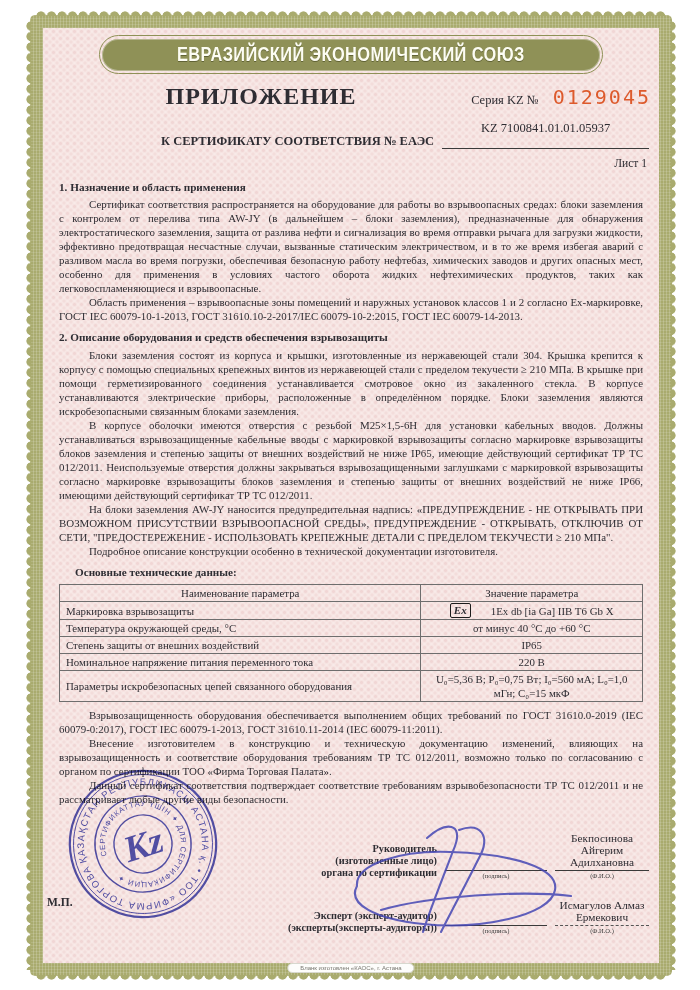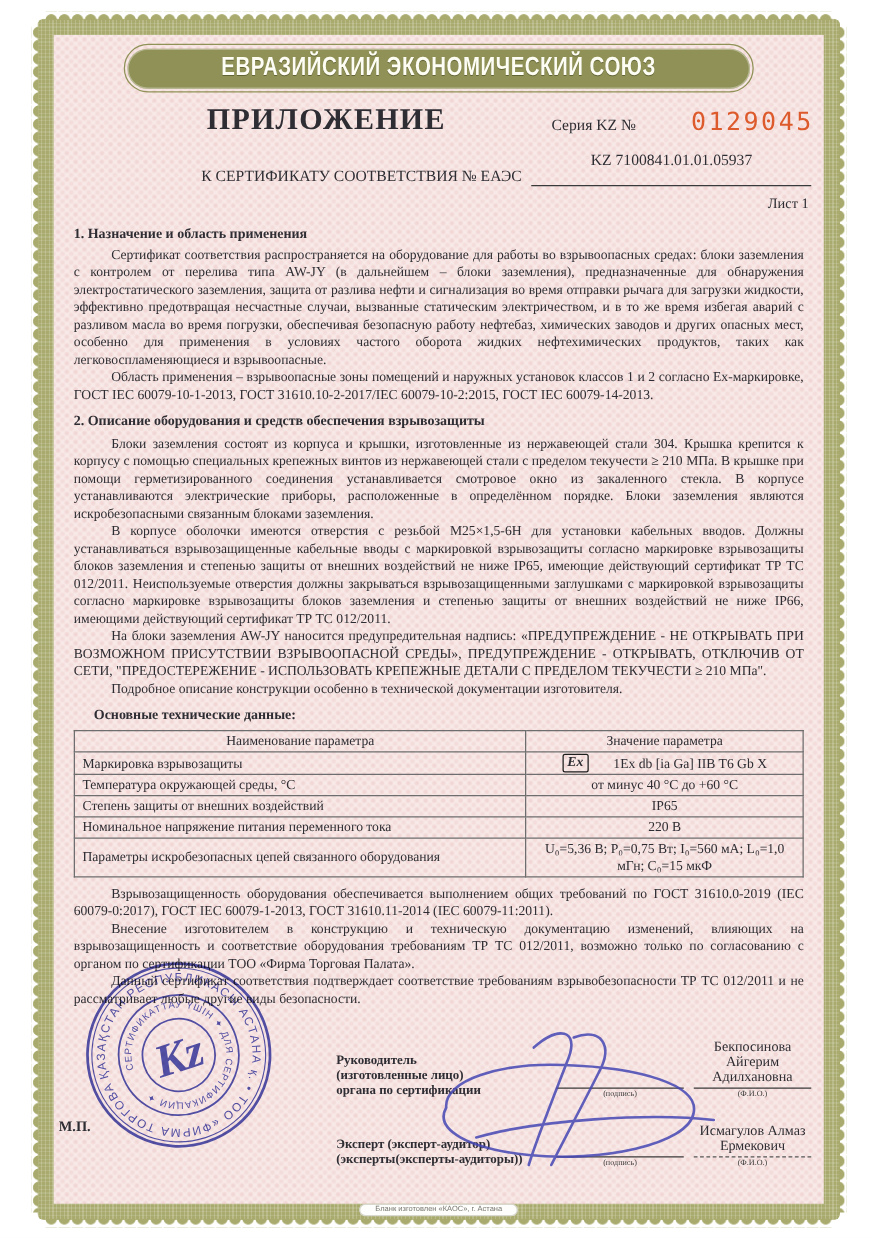--- a/index.html
+++ b/index.html
@@ -20,23 +20,23 @@
   
   .banner-wrap{display:flex;justify-content:center;margin-top:7px;}
   .banner-capsule{border:1.6px solid #8f9157;border-radius:20px;padding:2.5px;}
   .banner-inner{background:#8f9157;border-radius:16px;padding:3px 26px 5px;box-shadow:inset 0 0 0 1px rgba(255,255,255,.35);}
   .banner-text{display:inline-block;color:#fdfdf3;font-family:"Liberation Sans",sans-serif;font-weight:bold;
     font-size:21px;letter-spacing:.5px;transform:scaleX(.78);transform-origin:center;white-space:nowrap;text-shadow:0 1px 0 rgba(60,62,25,.55);}
   .title-row{position:relative;margin-top:9px;height:30px;}
   .doc-title{position:absolute;left:0;right:180px;text-align:center;font-size:24px;font-weight:bold;letter-spacing:1px;margin:0;}
   .series{position:absolute;right:8px;top:2px;display:flex;align-items:baseline;gap:14px;}
   .series-label{font-size:12.5px;}
-  .series-number{font-family:"DejaVu Sans Mono",monospace;font-size:20px;color:#dd5a2c;letter-spacing:2px;margin-left:30px;}
+  .series-number{font-family:"DejaVu Sans Mono",monospace;font-size:20px;color:#dd5a2c;letter-spacing:2px;}
   .subtitle-row{display:flex;align-items:flex-end;margin:8px 10px 0 118px;}
-  .subtitle{font-size:12.5px;font-weight:normal;white-space:nowrap;}
+  .subtitle{font-size:12.5px;font-weight:bold;white-space:nowrap;}
   .cert-no-line{flex:1;text-align:center;border-bottom:1px solid #3a3a3a;margin-left:8px;font-size:12.5px;padding-bottom:12px;}
   .sheet-no{text-align:right;font-size:11.5px;margin:8px 12px 0 0;}
   
   .bodytext{padding:4px 16px 0 16px;font-size:10.9px;line-height:1.285;text-align:justify;}
   .bodytext h2{font-size:11.2px;margin:7px 0 3px 0;text-align:left;}
   .bodytext p{margin:0;text-indent:30px;}
   .tbl-heading{font-size:11.2px;font-weight:bold;margin:7px 0 5px 16px;text-align:left;}
   table.tech{width:100%;border-collapse:collapse;margin:2px 0 6px 0;font-size:10.9px;}
   table.tech th,table.tech td{border:1px solid #6e6e6e;padding:1px 6px;}
   table.tech th{font-weight:normal;text-align:center;}
@@ -44,21 +44,21 @@
   td.pval{text-align:center;}
   .exwrap{display:flex;align-items:center;justify-content:center;gap:20px;}
   .exbox{display:inline-block;border:1.6px solid #1c1c1c;border-radius:2px;padding:0 3px;font-weight:bold;font-style:italic;font-size:11px;line-height:13px;}
   
   .sig-area{position:relative;margin-top:10px;height:146px;}
   .mp-label{position:absolute;left:4px;top:64px;font-weight:bold;font-size:11.5px;}
   .sig-table{margin-left:226px;padding-right:10px;}
   .sig-row{display:flex;align-items:flex-end;}
   .sig-row1{margin-top:26px;}
   .sig-row2{margin-top:20px;}
-  .sig-role{width:168px;font-weight:bold;font-size:10.3px;line-height:1.18;text-align:left;}
+  .sig-role{width:168px;font-weight:bold;font-size:10.3px;line-height:1.18;text-align:right;}
   .sig-sign{width:102px;margin:0 8px;}
   .sig-sign .line{border-bottom:1px solid #3a3a3a;height:12px;}
   .cap{font-size:6.5px;text-align:center;color:#3a3a3a;padding-top:1px;}
   .sig-name{flex:1;}
   .sig-name .nm{text-align:center;font-size:11.3px;border-bottom:1px solid #3a3a3a;padding-bottom:2px;}
   .sig-row2 .sig-name .nm{border-bottom:1px dashed #555;}
   .stamp{position:absolute;left:14px;top:-74px;opacity:.88;mix-blend-mode:multiply;}
   .autograph{position:absolute;left:286px;top:-12px;opacity:.92;}
   .footer-pill{position:absolute;bottom:-10px;left:50%;transform:translateX(-50%);background:#fdfdfb;border:1px solid #d8d8cf;border-radius:7px;padding:1px 12px;font-size:6px;color:#77766f;white-space:nowrap;font-family:"Liberation Sans",sans-serif;}
 </style>

